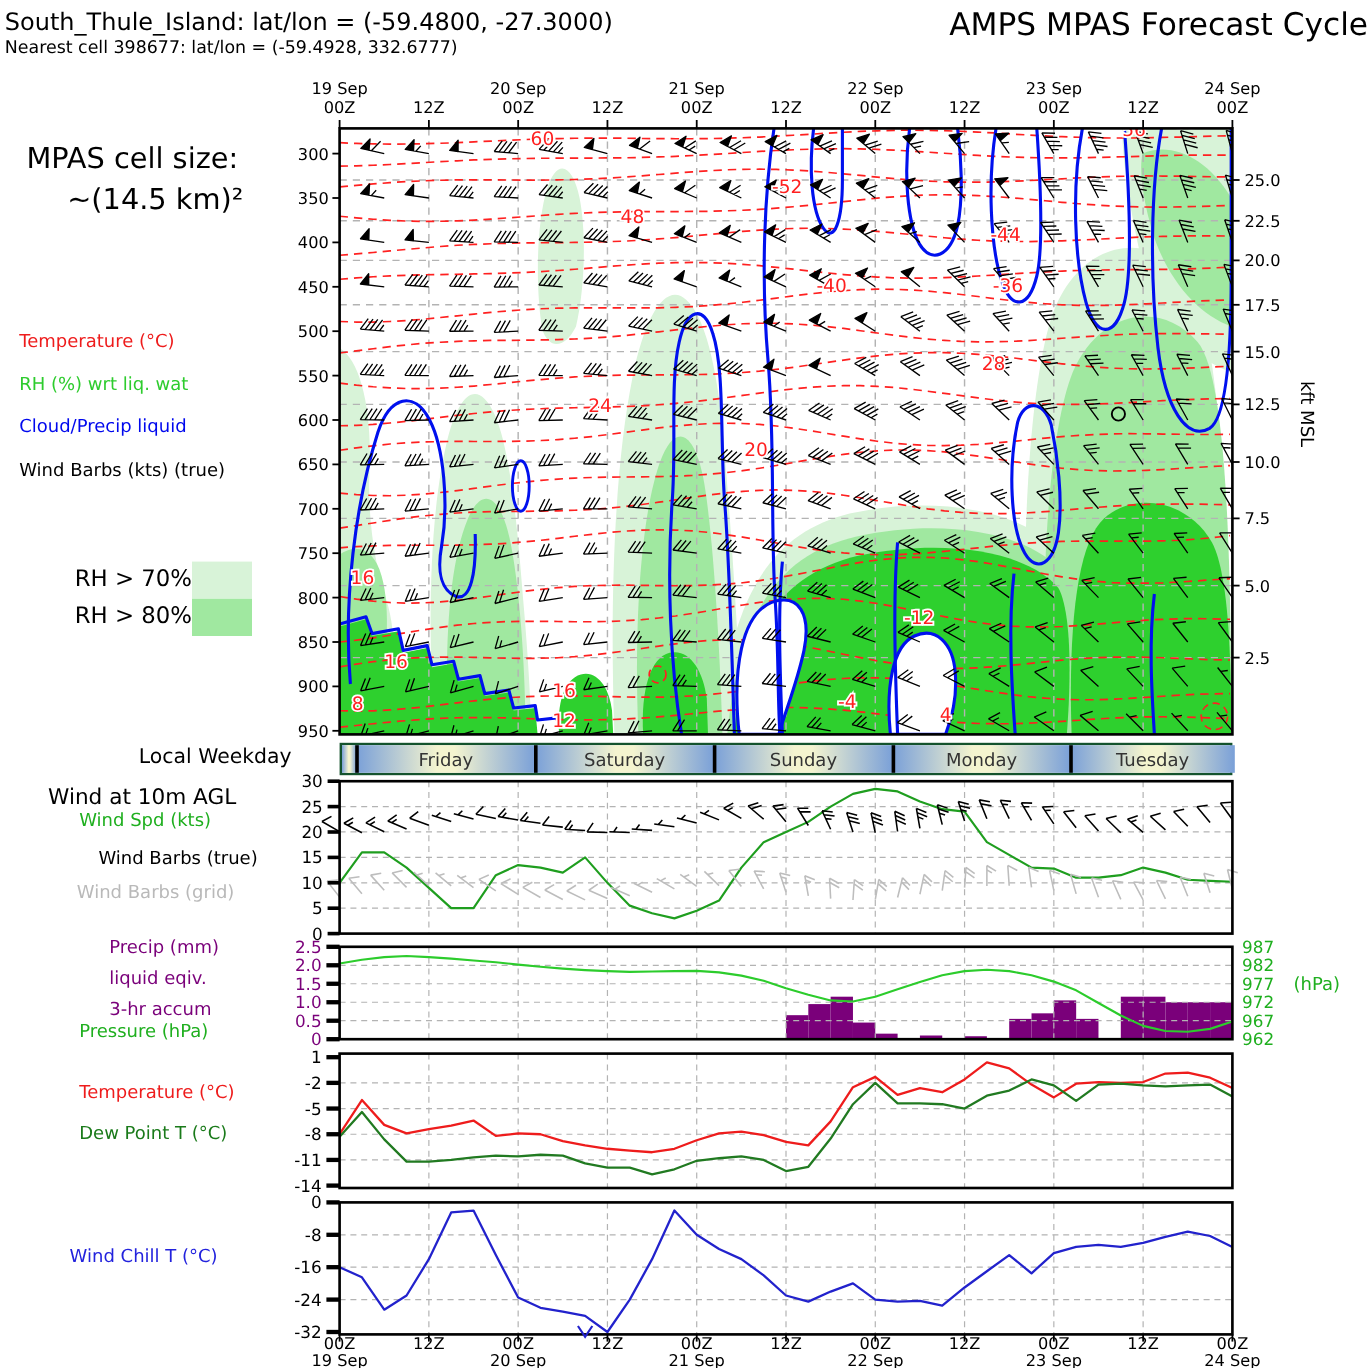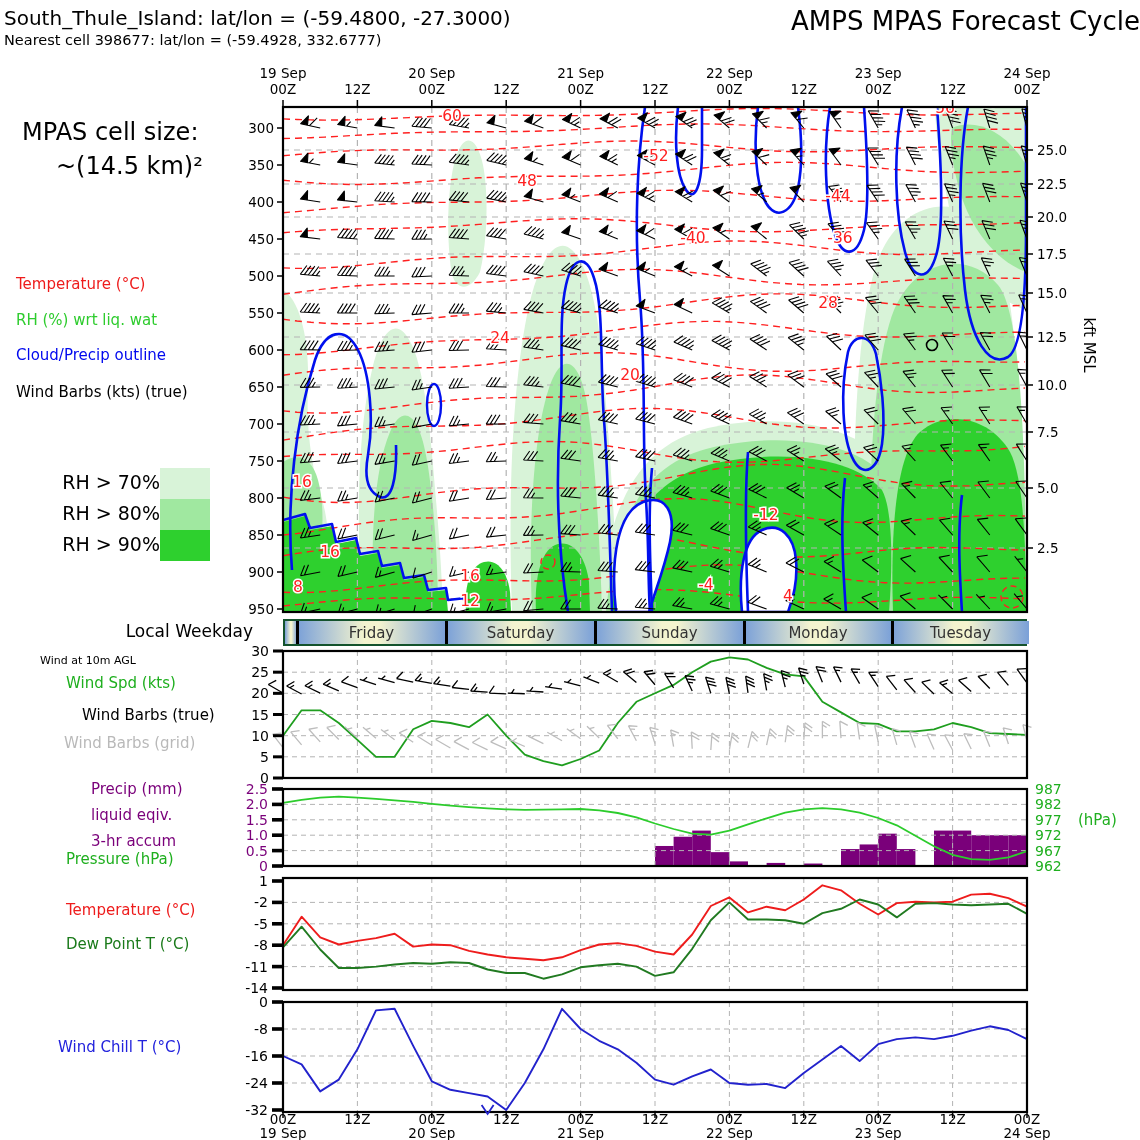--- a/index.html
+++ b/index.html
@@ -14,21 +14,21 @@
   .lg{font-size:15px;}
   .red{color:#ee1c1c;}
   .limegreen{color:#2ecc2e;}
   .blue{color:#0008ee;}
   .black{color:#000;}
   .purple{color:#7a007a;}
   .pgreen{color:#1faf1f;}
   .dgreen{color:#1a7a1a;}
   .bluebold{color:#2222dd;}
   .gray{color:#b9b9b9;}
-  .small{font-size:11px;}
+  .small{font-size:18px;}
   .mid{font-size:17px;}
   .rh-row{position:absolute;height:31px;}
   .rh-label{font-size:19px;position:absolute;right:0;top:3px;}
   .rh-swatch{position:absolute;left:0;top:0;width:50px;height:31px;}
   .wk-seg{position:absolute;top:0;height:100%;}
   .wk-label{position:absolute;width:100%;text-align:center;top:3px;font-size:15px;color:#333;}
   #weekdaybar{position:absolute;left:283px;top:619px;width:744px;height:27px;border:2px solid #14532d;box-sizing:border-box;}
   .wk-div{position:absolute;top:0;width:3px;height:100%;background:#000;}
   svg text{font-family:"DejaVu Sans","Liberation Sans",sans-serif;}
 </style>
@@ -38,39 +38,35 @@
 <div id="page">
 
   <div class="abs title-main" style="left:4px;top:6px;">South_Thule_Island: lat/lon = (-59.4800, -27.3000)</div>
   <div class="abs title-sub" style="left:4px;top:32px;">Nearest cell 398677: lat/lon = (-59.4928, 332.6777)</div>
   <div class="abs title-right" style="left:791px;top:6px;">AMPS MPAS Forecast Cycle:</div>
 
   <div class="abs cellsize1" style="left:22px;top:118px;">MPAS cell size:</div>
   <div class="abs cellsize2" style="left:56px;top:152px;">~(14.5 km)²</div>
   <div class="abs lg red" style="left:16px;top:275px;">Temperature (°C)</div>
   <div class="abs lg limegreen" style="left:16px;top:311px;">RH (%) wrt liq. wat</div>
-  <div class="abs lg blue" style="left:16px;top:346px;">Cloud/Precip outline</div>
+  <div class="abs lg blue" style="left:16px;top:346px;">Cloud/Precip liquid</div>
   <div class="abs lg black" style="left:16px;top:383px;">Wind Barbs (kts) (true)</div>
 
   <div id="rh-legend" class="abs" style="left:40px;top:468px;width:170px;height:94px;">
       <div class="rh-row" style="top: 0px; width: 170px;">
         <div class="rh-label" style="right: 50px;">RH &gt; 70%</div>
         <div class="rh-swatch" style="left: 120px; background: rgb(216, 243, 216);"></div>
       </div>
       <div class="rh-row" style="top: 31px; width: 170px;">
         <div class="rh-label" style="right: 50px;">RH &gt; 80%</div>
         <div class="rh-swatch" style="left: 120px; background: rgb(160, 232, 160);"></div>
       </div>
-      <div class="rh-row" style="top: 62px; width: 170px;">
-        <div class="rh-label" style="right: 50px;">RH &gt; 90%</div>
-        <div class="rh-swatch" style="left: 120px; background: rgb(46, 208, 46);"></div>
-      </div>
     </div>
 
-  <div class="abs mid" style="left:98px;top:621px;width:155px;text-align:right;">Local Weekday</div>
+  <div class="abs mid" style="left:88px;top:621px;width:155px;text-align:right;">Local Weekday</div>
   <div id="weekdaybar">
       <div class="wk-seg" style="left: 0px; width: 12px; background: linear-gradient(90deg, rgb(122, 160, 216) 0%, rgb(244, 244, 207) 45%, rgb(244, 244, 207) 55%, rgb(122, 160, 216) 100%);"></div>
       <div class="wk-seg" style="left: 12px; width: 149px; background: linear-gradient(90deg, rgb(122, 160, 216) 0%, rgb(244, 244, 207) 45%, rgb(244, 244, 207) 55%, rgb(122, 160, 216) 100%);">
         <div class="wk-label">Friday</div>
       </div>
       <div class="wk-seg" style="left: 161px; width: 149px; background: linear-gradient(90deg, rgb(122, 160, 216) 0%, rgb(244, 244, 207) 45%, rgb(244, 244, 207) 55%, rgb(122, 160, 216) 100%);">
         <div class="wk-label">Saturday</div>
       </div>
       <div class="wk-seg" style="left: 310px; width: 149px; background: linear-gradient(90deg, rgb(122, 160, 216) 0%, rgb(244, 244, 207) 45%, rgb(244, 244, 207) 55%, rgb(122, 160, 216) 100%);">
         <div class="wk-label">Sunday</div>

